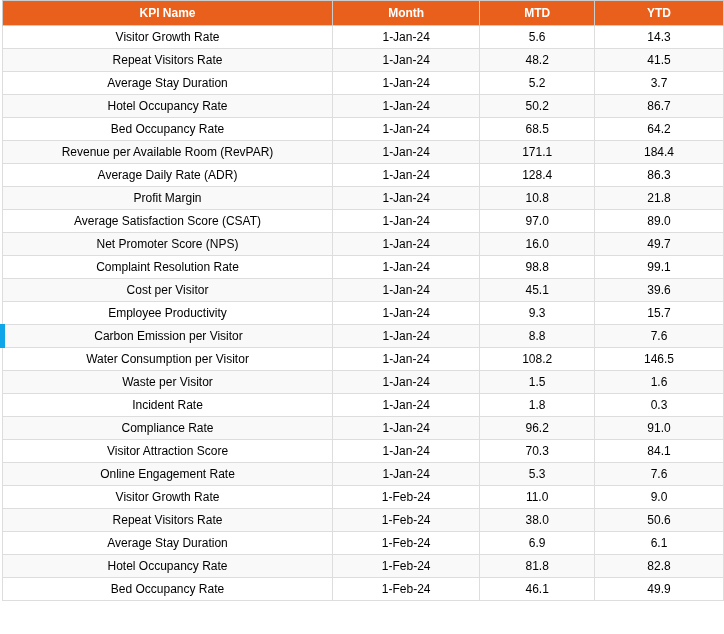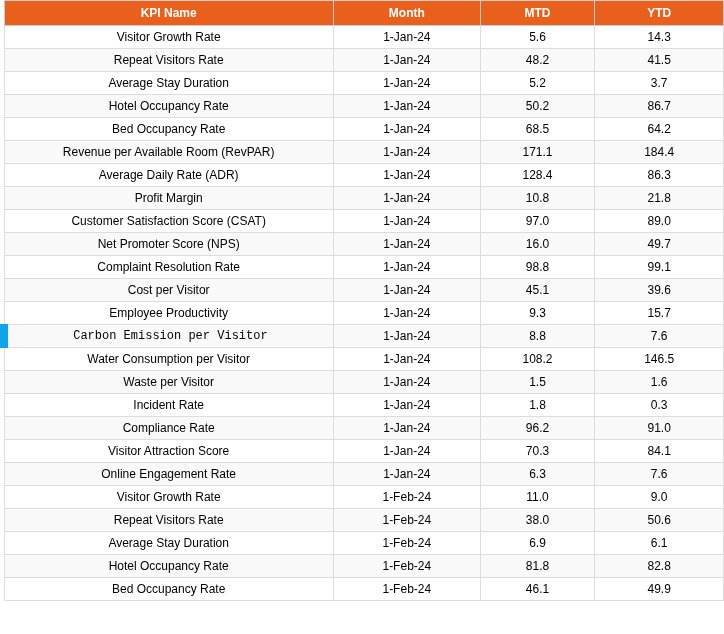--- a/index.html
+++ b/index.html
@@ -19,21 +19,21 @@
       text-align: center;
     }
     tbody tr:nth-child(odd) td { background: #fff; }
     tbody tr:nth-child(even) td { background: #f9f9f9; }
     tbody tr td:first-child { text-align: center; }
     .col-kpi { width: 325px; }
     .col-month { width: 145px; }
     .col-mtd { width: 113px; }
     .col-ytd { width: 127px; }
     
-    .green-left td:first-child { border-left: 8px solid #0ea5e9; font-family: Liberation Mono, monospace; }
+    .green-left td:first-child { border-left: 5px solid #0ea5e9; }
   </style>
 </head>
 <body>
 
 <table>
   <thead>
     <tr>
       <th class="col-kpi">KPI Name</th>
       <th class="col-month">Month</th>
       <th class="col-mtd">MTD</th>
@@ -83,21 +83,21 @@
         <td>128.4</td>
         <td>86.3</td>
       </tr>
       <tr>
         <td>Profit Margin</td>
         <td>1-Jan-24</td>
         <td>10.8</td>
         <td>21.8</td>
       </tr>
       <tr>
-        <td>Customer Satisfaction Score (CSAT)</td>
+        <td>Average Satisfaction Score (CSAT)</td>
         <td>1-Jan-24</td>
         <td>97.0</td>
         <td>89.0</td>
       </tr>
       <tr>
         <td>Net Promoter Score (NPS)</td>
         <td>1-Jan-24</td>
         <td>16.0</td>
         <td>49.7</td>
       </tr>
@@ -151,21 +151,21 @@
       </tr>
       <tr>
         <td>Visitor Attraction Score</td>
         <td>1-Jan-24</td>
         <td>70.3</td>
         <td>84.1</td>
       </tr>
       <tr>
         <td>Online Engagement Rate</td>
         <td>1-Jan-24</td>
-        <td>6.3</td>
+        <td>5.3</td>
         <td>7.6</td>
       </tr>
       <tr>
         <td>Visitor Growth Rate</td>
         <td>1-Feb-24</td>
         <td>11.0</td>
         <td>9.0</td>
       </tr>
       <tr>
         <td>Repeat Visitors Rate</td>

